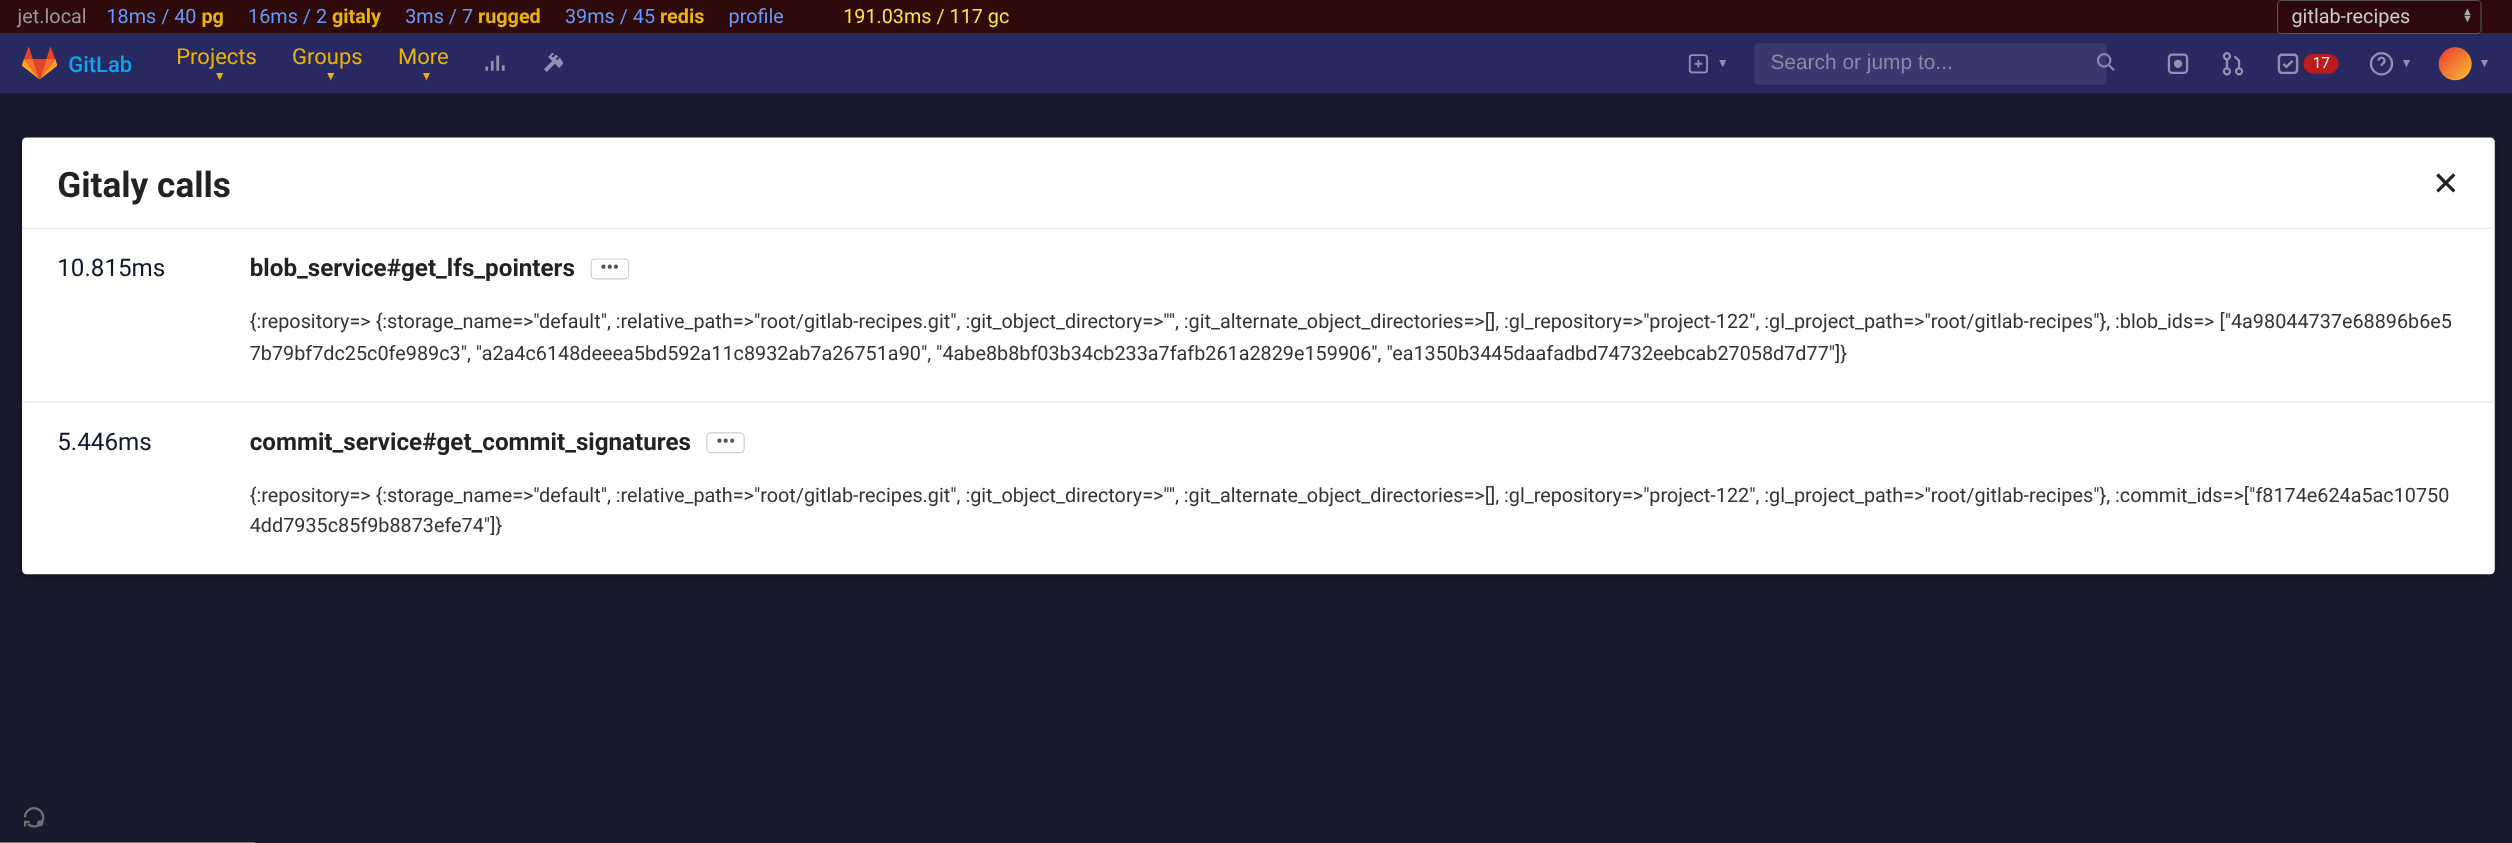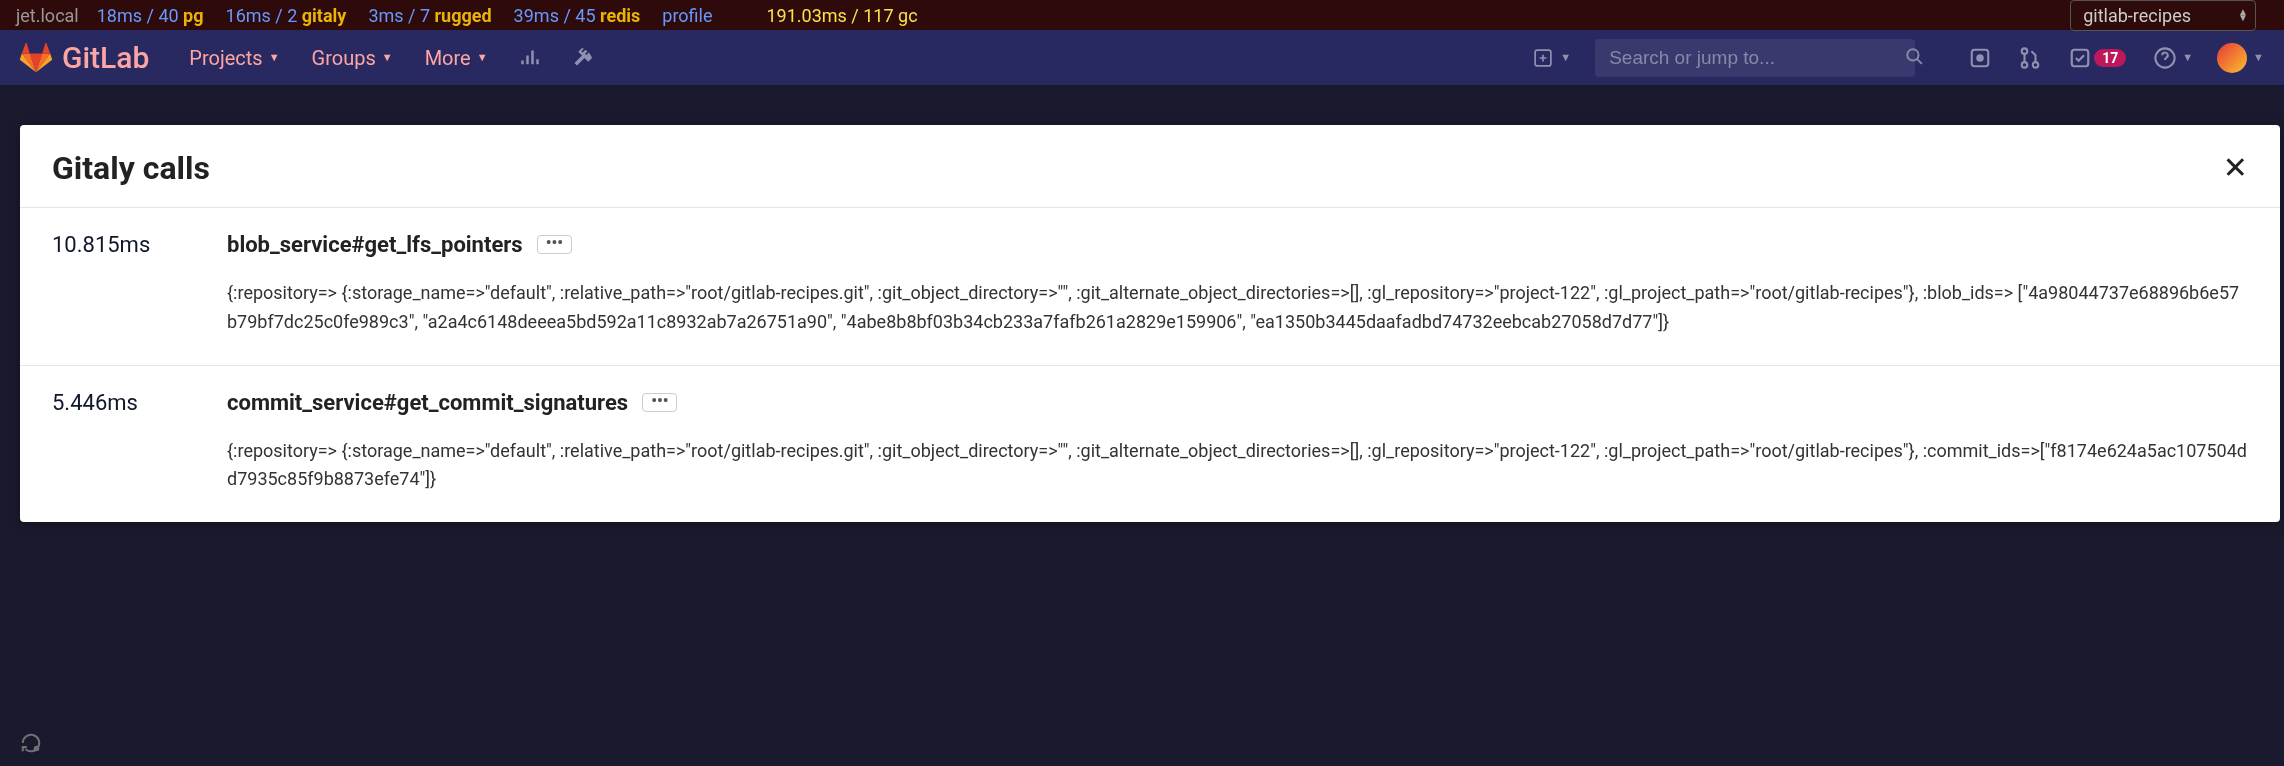--- a/index.html
+++ b/index.html
@@ -89,30 +89,31 @@
       display: flex;
       align-items: center;
       margin-right: 40px;
     }
     .main-nav .logo svg {
       width: 32px;
       height: 32px;
       margin-right: 10px;
     }
     .main-nav .logo-text {
-      color: #fca5a5;
-      font-size: 30px;
+      color: #0ea5e9;
+      font-size: 20px;
       font-weight: 500;
     }
     .main-nav .nav-item {
-      color: #fca5a5;
+      color: #eab308;
       margin-right: 32px;
       display: flex;
       align-items: center;
       cursor: pointer;
+      flex-direction: column;
     }
     .main-nav .chevron-down {
       margin-left: 6px;
       font-size: 11px;
     }
     .main-nav .nav-icon {
       color: #9090b0;
       margin-right: 32px;
       cursor: pointer;
       display: flex;
@@ -153,42 +154,41 @@
       color: #8888aa;
     }
     .main-nav .right-icon {
       color: #9090b0;
       margin: 0 14px;
       cursor: pointer;
       display: flex;
       align-items: center;
     }
     .main-nav .badge {
-      background: #be185d;
+      background: #b91c1c;
       color: #fff;
       border-radius: 10px;
       padding: 1px 8px;
       font-size: 14px;
       margin-left: 3px;
-      font-weight: bold;
     }
     .main-nav .avatar {
       width: 30px;
       height: 30px;
       border-radius: 50%;
       background: linear-gradient(135deg, #e53935, #fbc02d);
       margin-left: 10px;
     }
     
     
     .modal {
       position: absolute;
       top: 125px;
       left: 20px;
-      right: 4px;
+      right: 16px;
       background: #fff;
       border-radius: 4px;
       box-shadow: 0 2px 12px rgba(0,0,0,0.3);
       z-index: 100;
     }
     .modal-header {
       display: flex;
       align-items: center;
       justify-content: space-between;
       padding: 24px 32px 20px;

